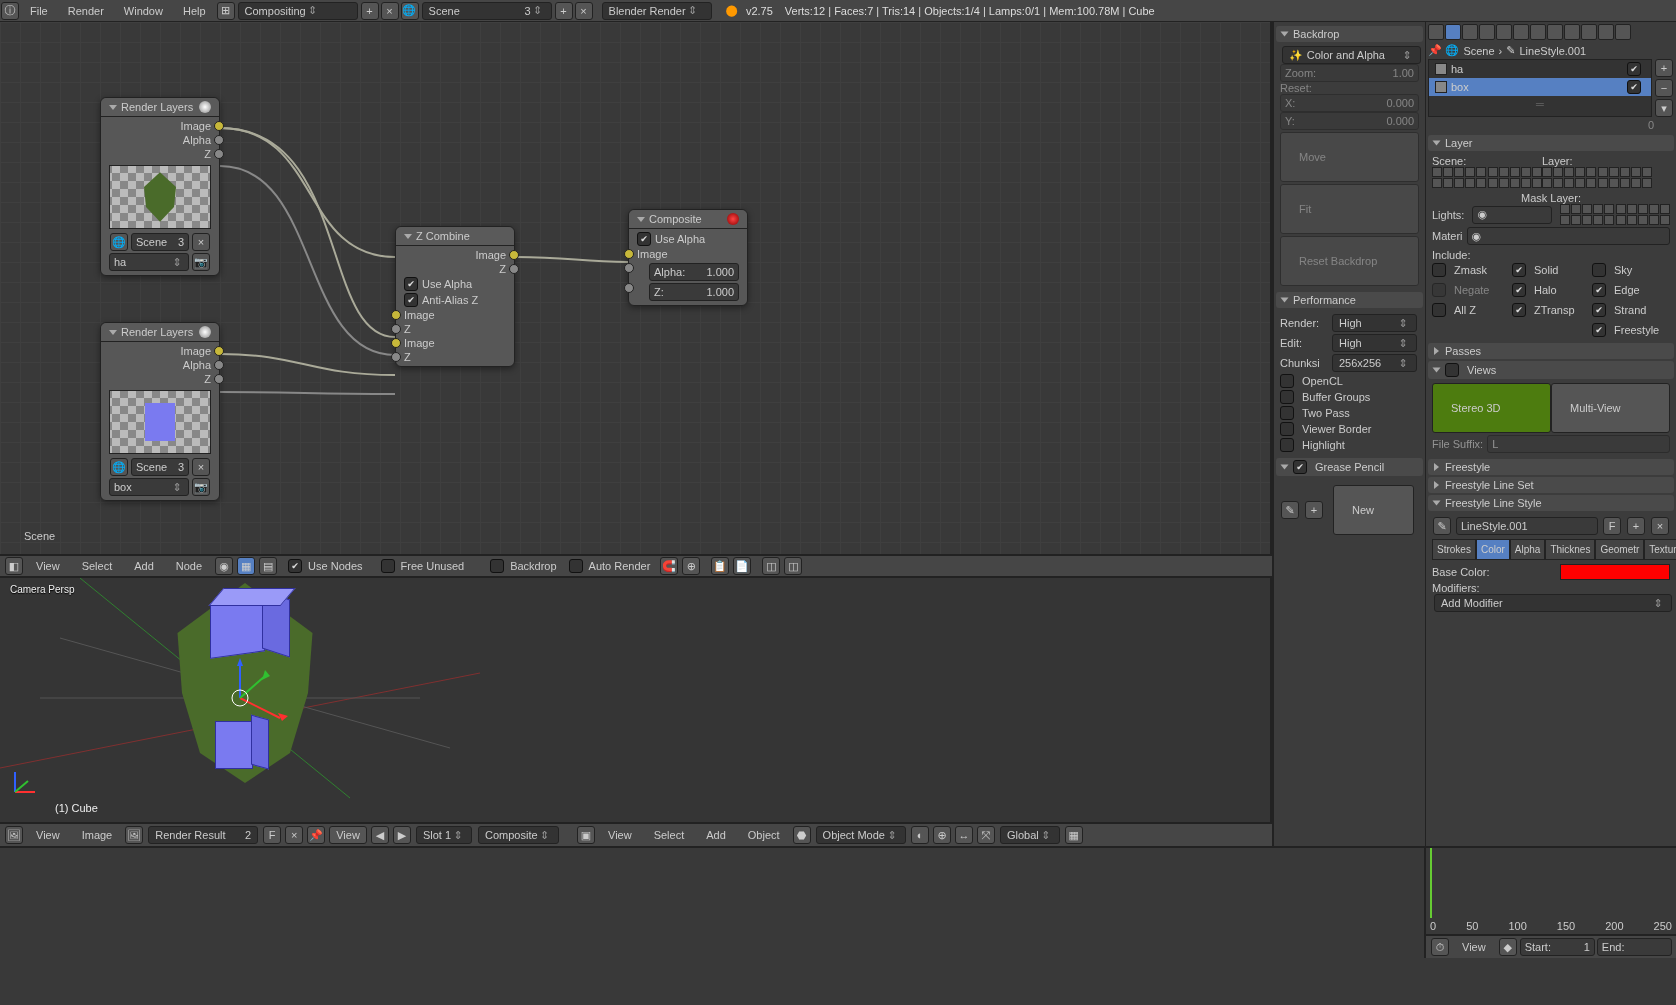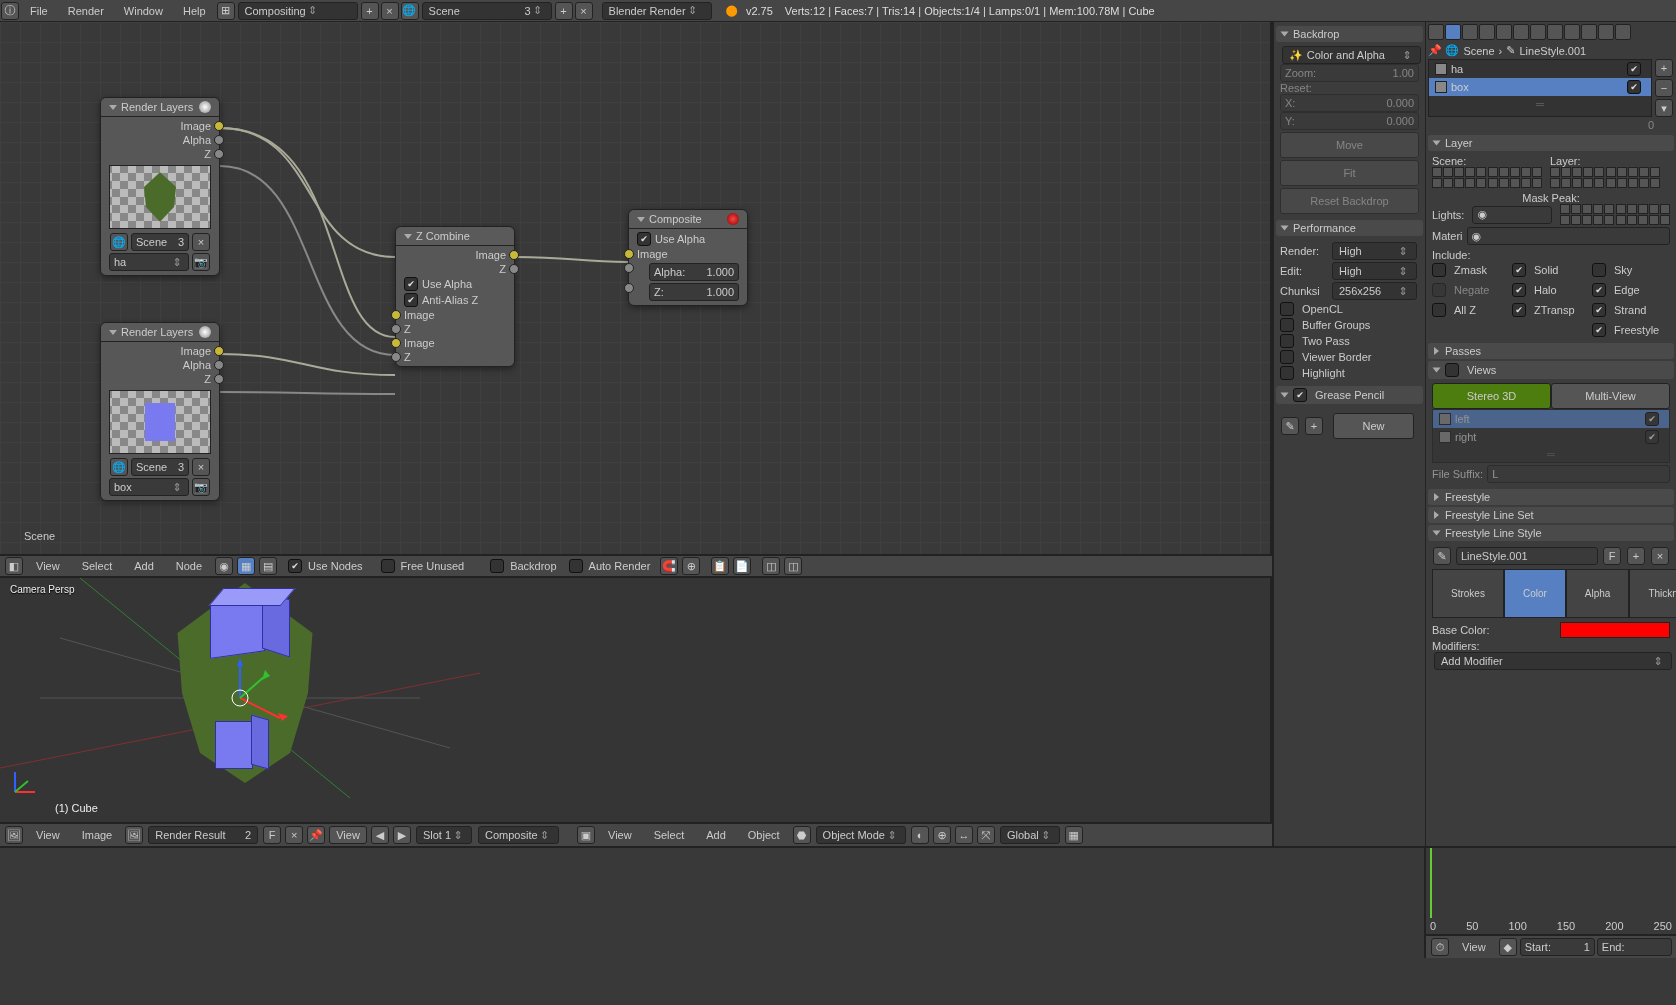--- a/index.html
+++ b/index.html
@@ -44,34 +44,34 @@
 .checker { position:absolute; inset:0; background:repeating-conic-gradient(#333 0% 25%,#3a3a3a 0% 50%) 50%/24px 24px; }
 .overlay-text { position:absolute; left:10px; top:6px; color:#eee; text-shadow:0 1px 1px #000; font-size:10px; }
 .lower-toolbar { height:24px; background:#464646; display:flex; align-items:center; padding:0 4px; gap:2px; border-top:2px solid #222; }
 
 .right-panel { width:404px; background:#3c3c3c; display:flex; border-left:2px solid #222; }
 .right-a { width:152px; border-right:1px solid #222; padding:2px; }
 .right-b { flex:1; padding:2px; overflow:hidden; }
 .panel-header { background:#4a4a4a; border-radius:3px; padding:2px 6px; margin:2px 0; display:flex; align-items:center; gap:4px; }
 .panel-body { padding:2px 4px; }
 .prop-row { display:flex; align-items:center; margin:2px 0; gap:4px; }
-.btn-wide { background:#555; border:1px solid #222; border-radius:3px; text-align:center; padding:6px; margin:2px 0; cursor:pointer; }
+.btn-wide { background:#555; border:1px solid #222; border-radius:3px; padding:18px; margin:2px 0; cursor:pointer; }
 .tri { display:inline-block; width:0; height:0; border-top:4px solid transparent; border-bottom:4px solid transparent; border-left:5px solid #aaa; margin-right:2px; }
 .tri.open { transform:rotate(90deg); }
 .layer-grid { display:flex; gap:2px; }
 .lg-block { display:grid; grid-template-columns:repeat(5,10px); grid-template-rows:repeat(2,10px); gap:1px; }
 .lg-cell { background:#555; border:1px solid #222; }
 .icon-row { display:flex; flex-wrap:wrap; gap:1px; margin-bottom:4px; }
 .tiny-icon { width:16px; height:16px; background:#555; border:1px solid #222; border-radius:2px; }
 .list-box { border:1px solid #222; background:#333; }
 .list-item { padding:2px 6px; display:flex; align-items:center; gap:4px; }
 .list-item.sel { background:#5680c2; color:#fff; }
 .list-item .sq { width:12px; height:12px; background:#888; border:1px solid #222; }
 .tabs { display:flex; margin:4px 0; }
-.tab { flex:1; background:#444; text-align:left; padding:18px; border:1px solid #222; font-size:10px; }
+.tab { flex:1; background:#444; text-align:left; padding:4px; border:1px solid #222; font-size:10px; }
 .tab.active { background:#5680c2; }
 .color-swatch { width:110px; height:16px; background:#ff0000; margin-left:auto; border:1px solid #222; }
 
 .viewport2-bg { position:absolute; inset:0; background:#353535; }
 .leaf-big { position:absolute; background:#4a6b2a; clip-path:polygon(50% 0,95% 25%,92% 55%,80% 85%,50% 100%,20% 85%,8% 55%,5% 25%); }
 .cube-big { position:absolute; }
 .cube-face { position:absolute; border:1px solid #3030a0; }
 svg.axis { position:absolute; }
 </style>
 </head>
@@ -520,21 +520,21 @@
           <div class="icon-btn">▾</div>
         </div>
       </div>
       <div style="text-align:right;padding:2px 20px 2px 0;color:#888">0</div>
 
       <div class="panel-header">
           <span class="tri open"></span>
           <span>Layer</span>
         </div>
       <div class="panel-body">
-        <div style="display:flex;gap:8px">
+        <div style="display:flex;">
           <div>
               <div>Scene:</div>
               <div class="layer-grid">
                 <div class="lg-block">
                   <div class="lg-cell"></div>
                   <div class="lg-cell"></div>
                   <div class="lg-cell"></div>
                   <div class="lg-cell"></div>
                   <div class="lg-cell"></div>
                   <div class="lg-cell"></div>
@@ -580,21 +580,21 @@
                   <div class="lg-cell"></div>
                   <div class="lg-cell"></div>
                   <div class="lg-cell"></div>
                   <div class="lg-cell"></div>
                   <div class="lg-cell"></div>
                   <div class="lg-cell"></div>
                 </div>
               </div>
             </div>
         </div>
-        <div style="text-align:center;margin-top:4px">Mask Peak:</div>
+        <div style="text-align:center;margin-top:4px">Mask Layer:</div>
         <div style="display:flex;gap:8px;align-items:center">
           <span>Lights:</span>
             <div class="field" style="width:56px">
               <span>◉</span>
             </div>
           <div class="layer-grid" style="margin-left:auto">
               <div class="lg-block">
                 <div class="lg-cell"></div>
                 <div class="lg-cell"></div>
                 <div class="lg-cell"></div>
@@ -679,33 +679,20 @@
       <div class="panel-header">
           <span class="tri open"></span>
           <span class="chk"></span>
           <span>Views</span>
         </div>
       <div class="panel-body">
         <div style="display:flex">
             <div class="btn-wide" style="flex:1;background:#4d7c0f;margin:0">Stereo 3D</div>
             <div class="btn-wide" style="flex:1;margin:0">Multi-View</div>
           </div>
-        <div class="list-box" style="opacity:.6">
-          <div class="list-item sel">
-              <span class="sq"></span>
-              <span>left</span>
-              <span class="chk on" style="margin-left:auto"></span>
-            </div>
-          <div class="list-item">
-              <span class="sq"></span>
-              <span>right</span>
-              <span class="chk on" style="margin-left:auto"></span>
-            </div>
-          <div class="list-item" style="justify-content:center;color:#666">═</div>
-        </div>
         <div class="prop-row" style="opacity:.6">
             <span>File Suffix:</span>
             <div class="field" style="flex:1">
               <span>L</span>
             </div>
           </div>
       </div>
       <div class="panel-header">
           <span class="tri"></span>
           <span>Freestyle</span>

